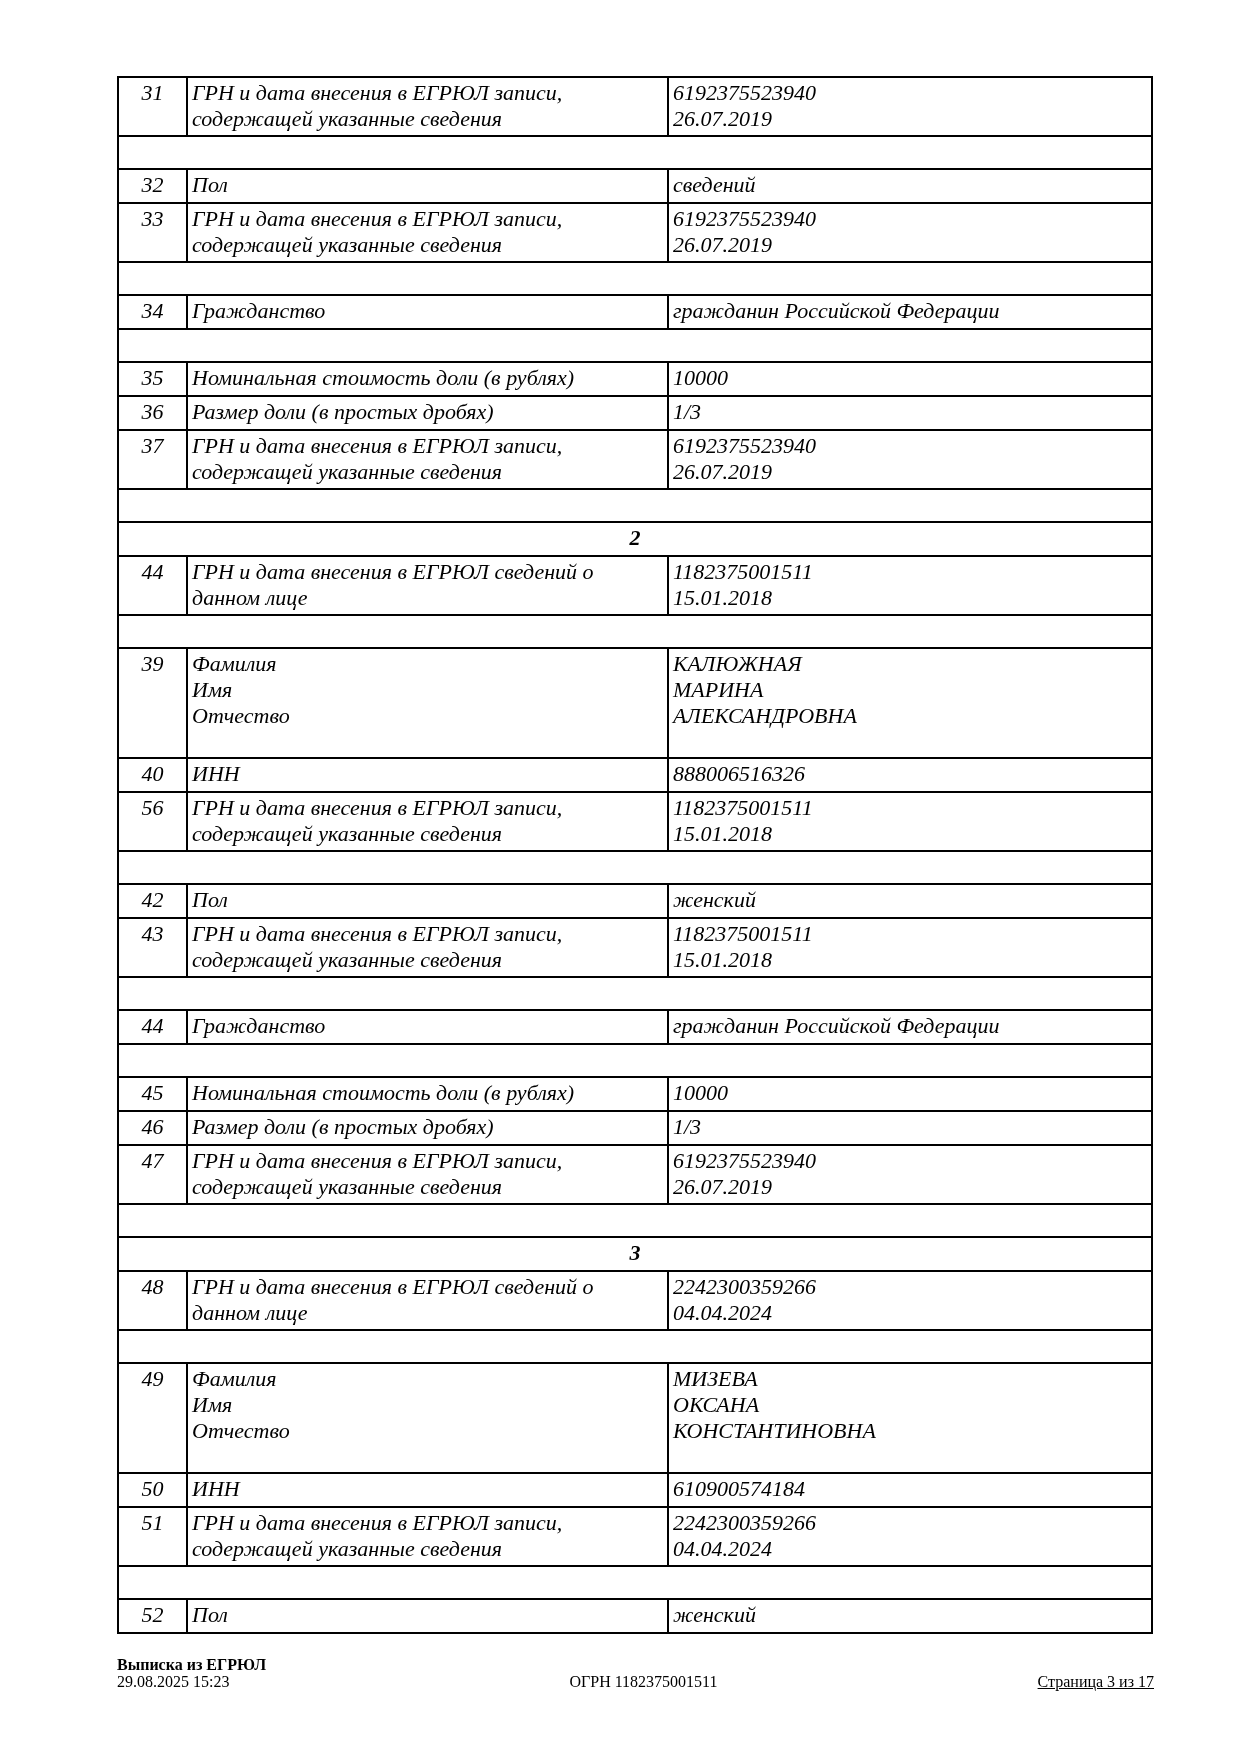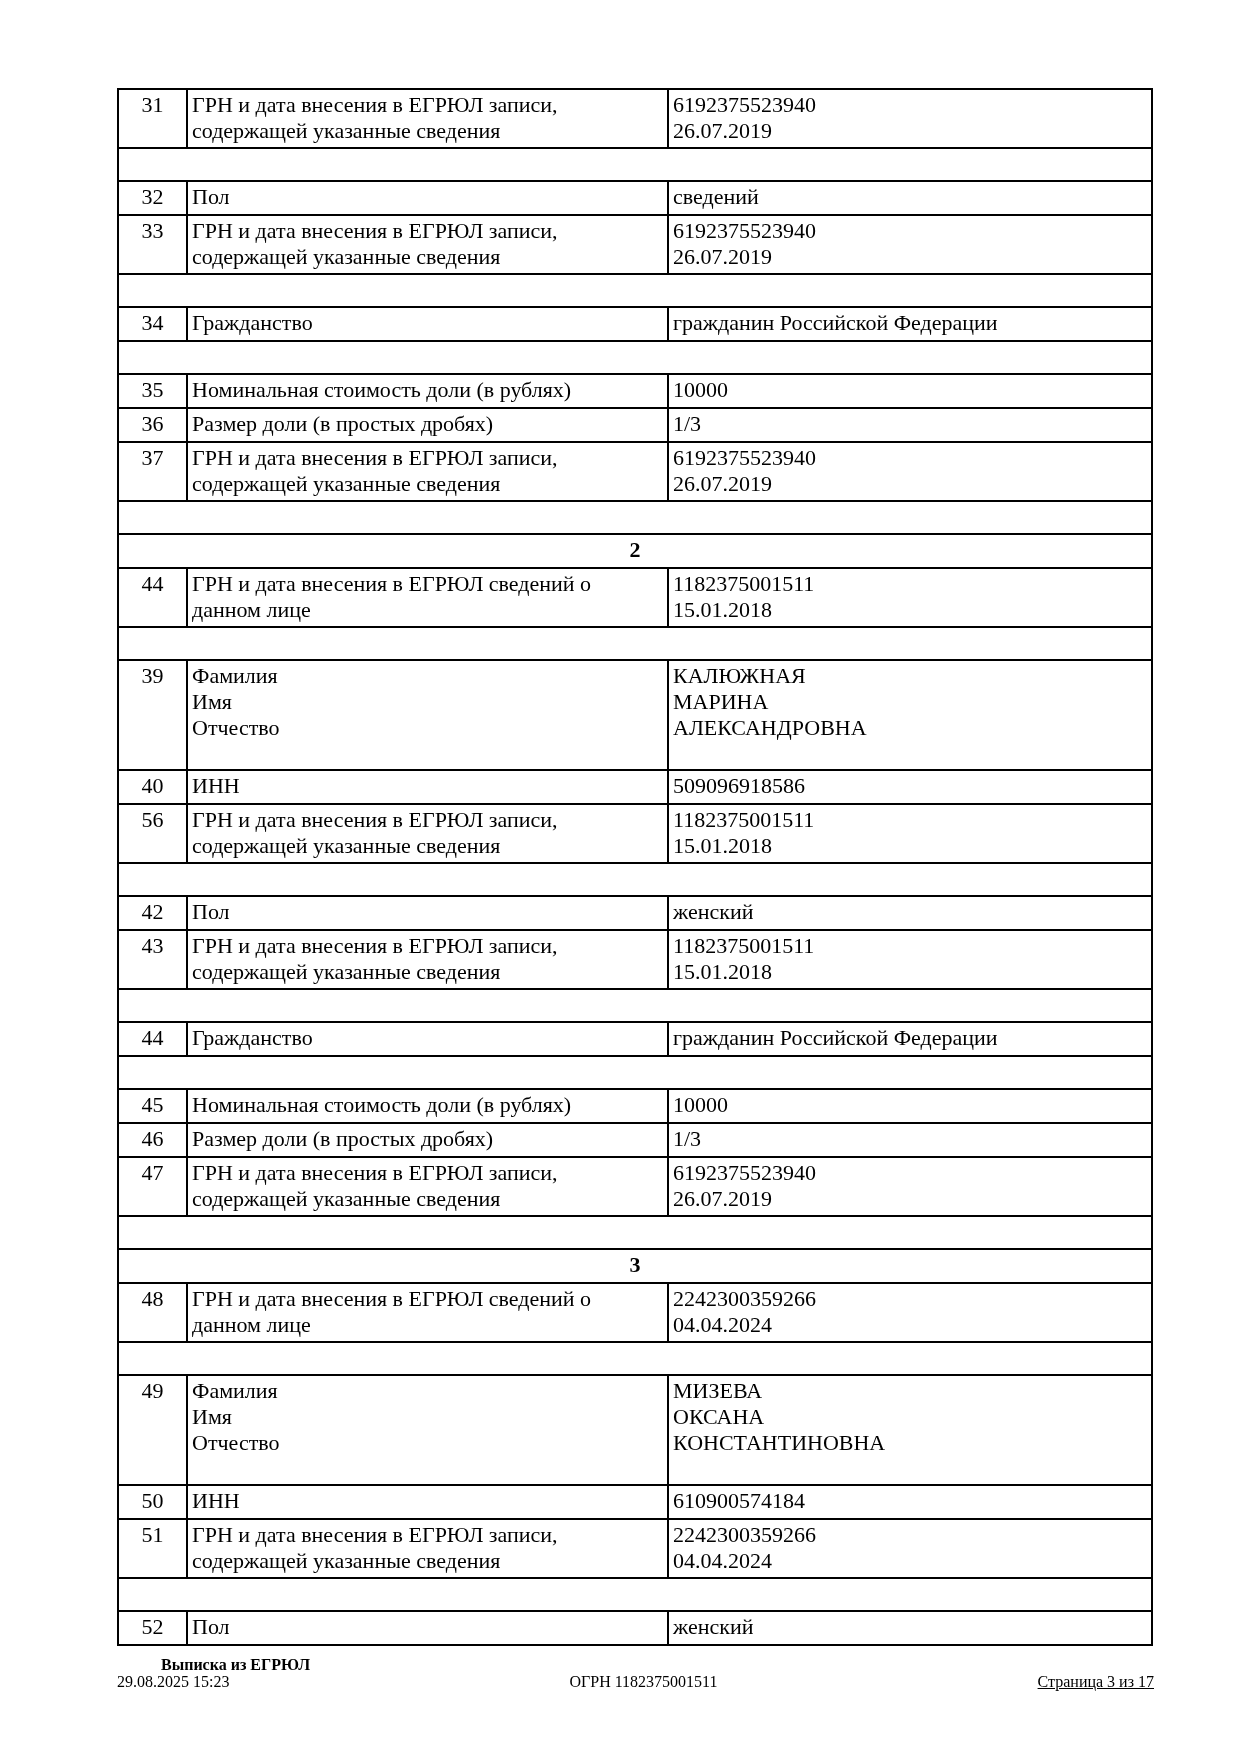--- a/index.html
+++ b/index.html
@@ -12,24 +12,25 @@
   .page {
     position: relative;
     width: 1240px;
     height: 1755px;
     background: #ffffff;
     overflow: hidden;
   }
   table.egrul {
     position: absolute;
     left: 117px;
-    top: 88px;
+    top: 76px;
     width: 1034px;
     border-collapse: collapse;
     table-layout: fixed;
+    font-style: italic;
   }
   table.egrul td {
     border: 2px solid #000000;
     font-size: 22px;
     line-height: 26px;
     vertical-align: top;
     padding: 2px 4px 2px 4px;
     overflow: hidden;
   }
   td.cell-num {
@@ -60,21 +61,20 @@
   .footer {
     position: absolute;
     left: 117px;
     top: 1656px;
     width: 1053px;
     font-size: 16px;
     line-height: 17px;
   }
   .footer-title {
     font-weight: bold;
-    margin-left: 44px;
   }
   .footer-line2 {
     position: relative;
     width: 100%;
   }
   .footer-timestamp {
     position: absolute;
     left: 0;
     top: 0;
   }
@@ -172,21 +172,21 @@
           <td class="cell-label">Фамилия
 Имя
 Отчество</td>
           <td class="cell-value">КАЛЮЖНАЯ
 МАРИНА
 АЛЕКСАНДРОВНА</td>
         </tr>
         <tr class="rh1">
           <td class="cell-num">40</td>
           <td class="cell-label">ИНН</td>
-          <td class="cell-value">509096918586</td>
+          <td class="cell-value">888006516326</td>
         </tr>
         <tr class="rh2">
           <td class="cell-num">56</td>
           <td class="cell-label">ГРН и дата внесения в ЕГРЮЛ записи,
 содержащей указанные сведения</td>
           <td class="cell-value">1182375001511
 15.01.2018</td>
         </tr>
         <tr class="rsp">
           <td colspan="3"></td>

